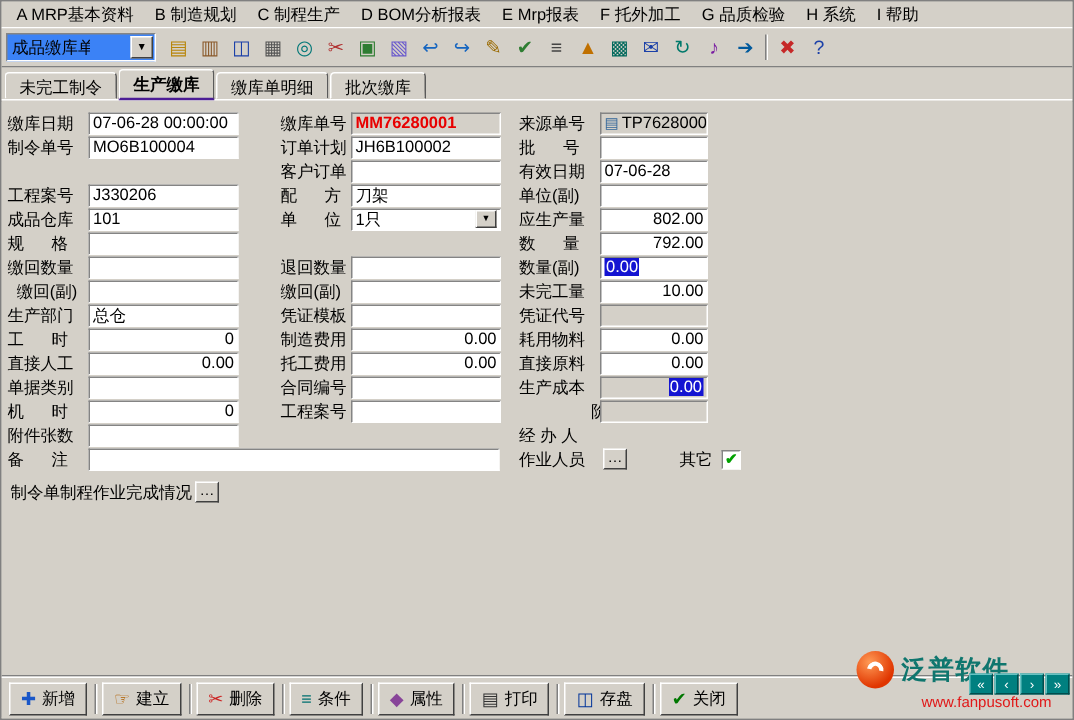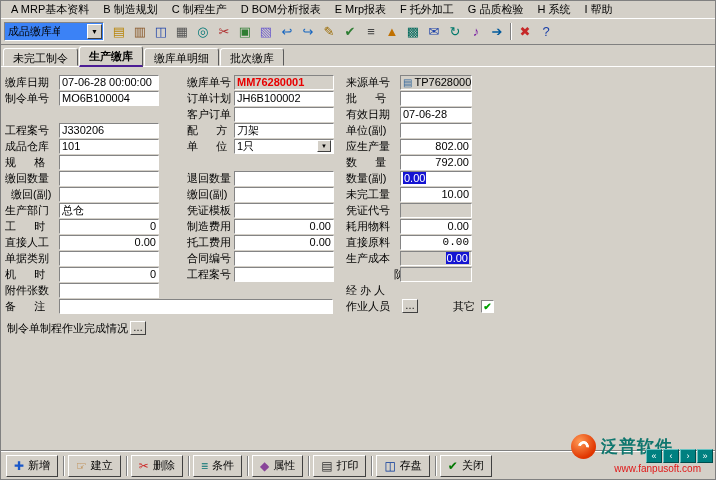--- a/index.html
+++ b/index.html
@@ -308,21 +308,21 @@
         <span class="fbox right" style="width: 100px;">
           <span class="fval">0.00</span>
         </span>
       </div>
       <div class="frow" style="left: 186px; top: 166px;">
         <span class="flabel" style="width: 47px;">托工费用</span>
         <span class="fbox right" style="width: 100px;">
           <span class="fval">0.00</span>
         </span>
       </div>
-      <div class="frow" style="left: 345px; top: 166px; font-family: Liberation Mono, monospace;">
+      <div class="frow" style="left: 345px; top: 166px;">
         <span class="flabel" style="width: 54px;">直接原料</span>
         <span class="fbox right" style="width: 72px;">
           <span class="fval">0.00</span>
         </span>
       </div>
       <div class="frow" style="left: 4px; top: 182px;">
         <span class="flabel" style="width: 54px;">单据类别</span>
         <span class="fbox" style="width: 100px;">
           <span class="fval"></span>
         </span>

